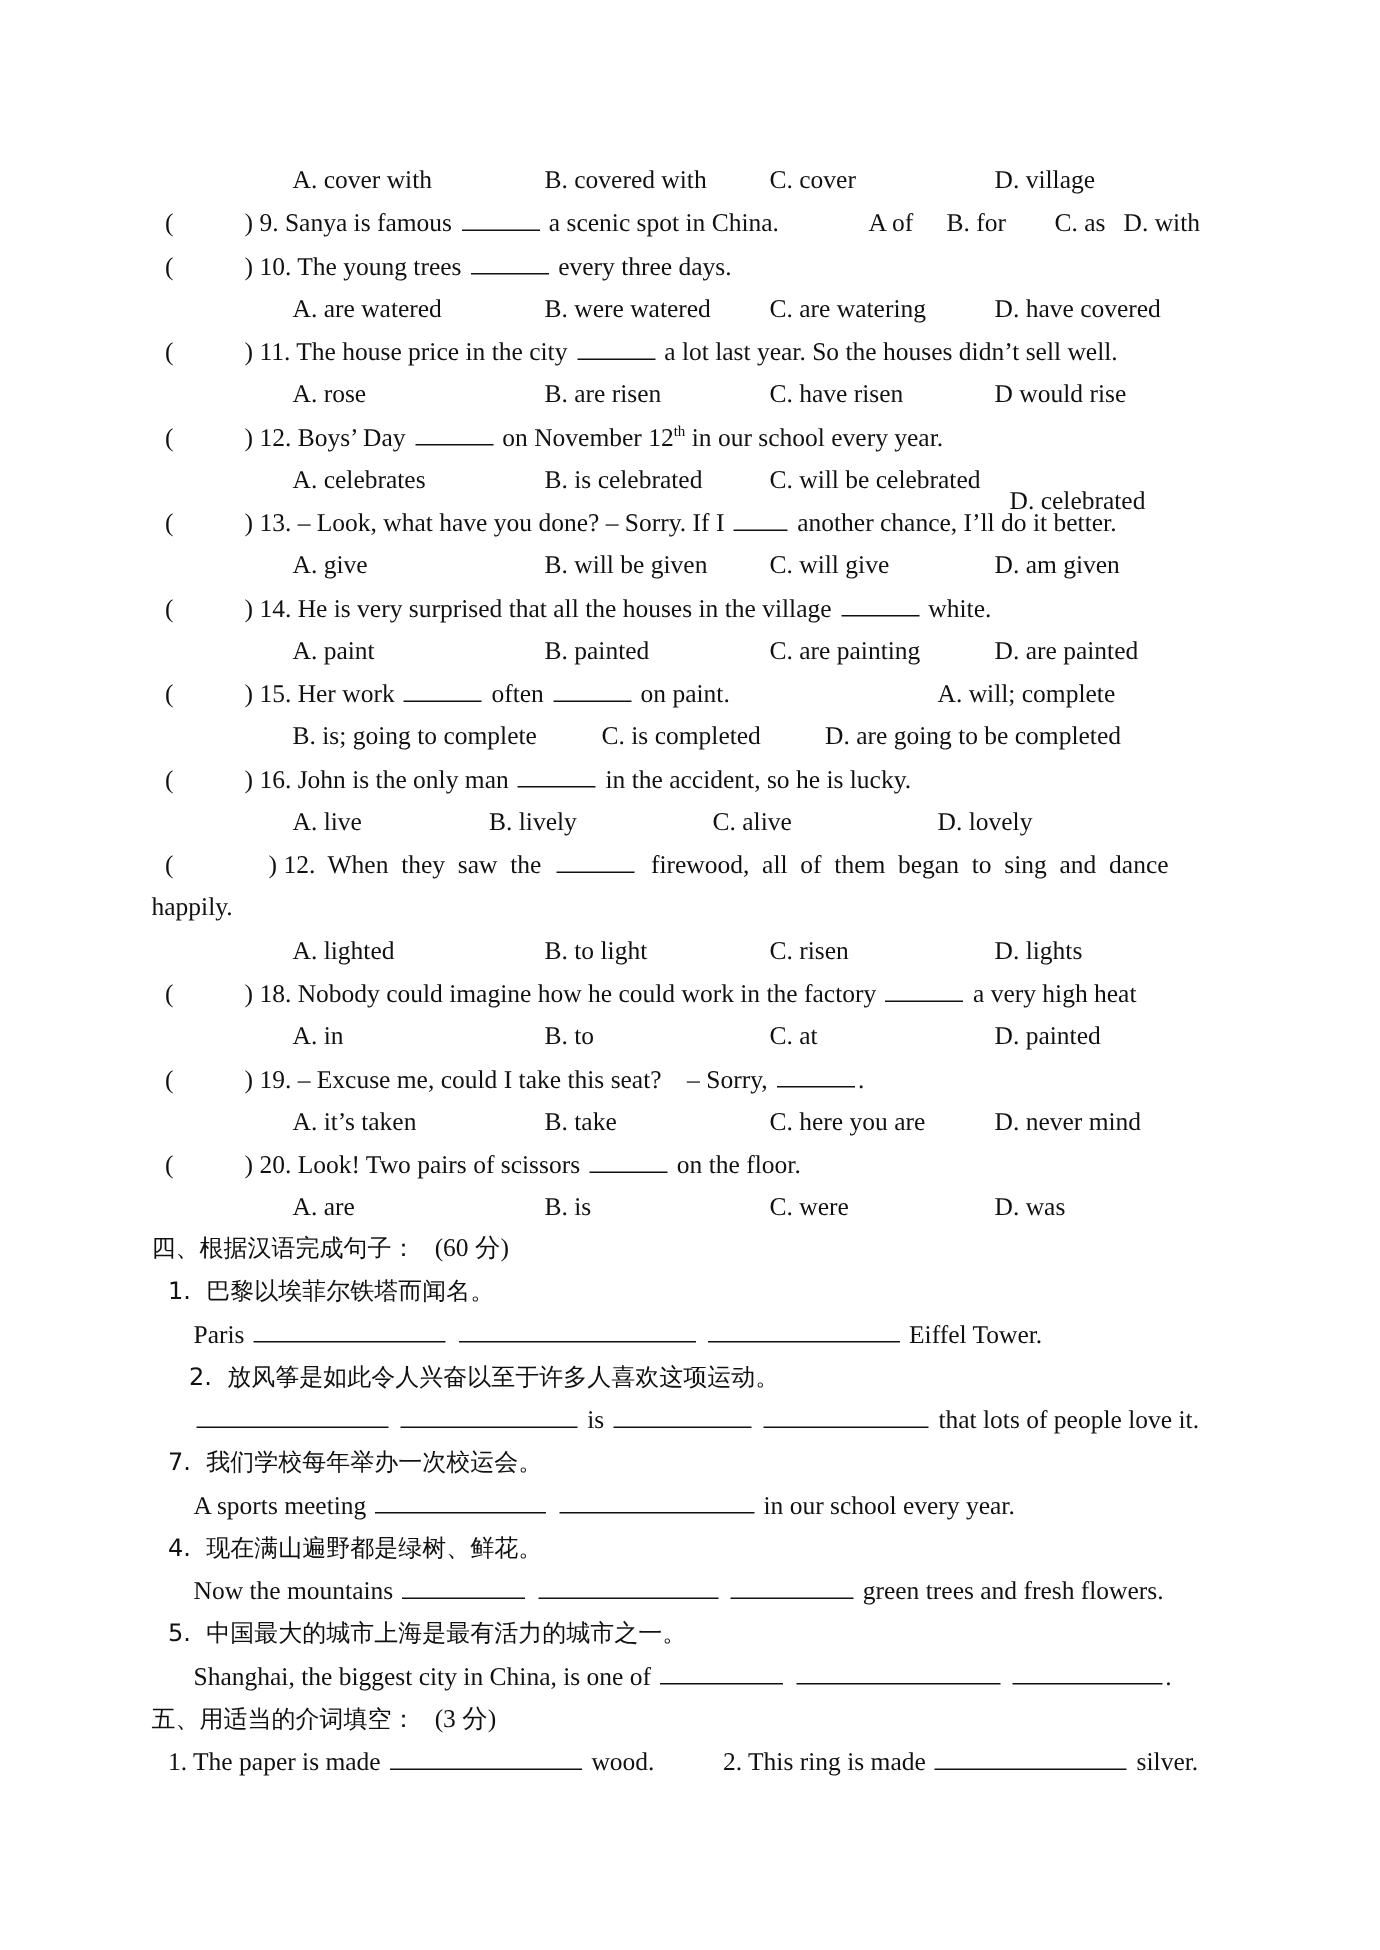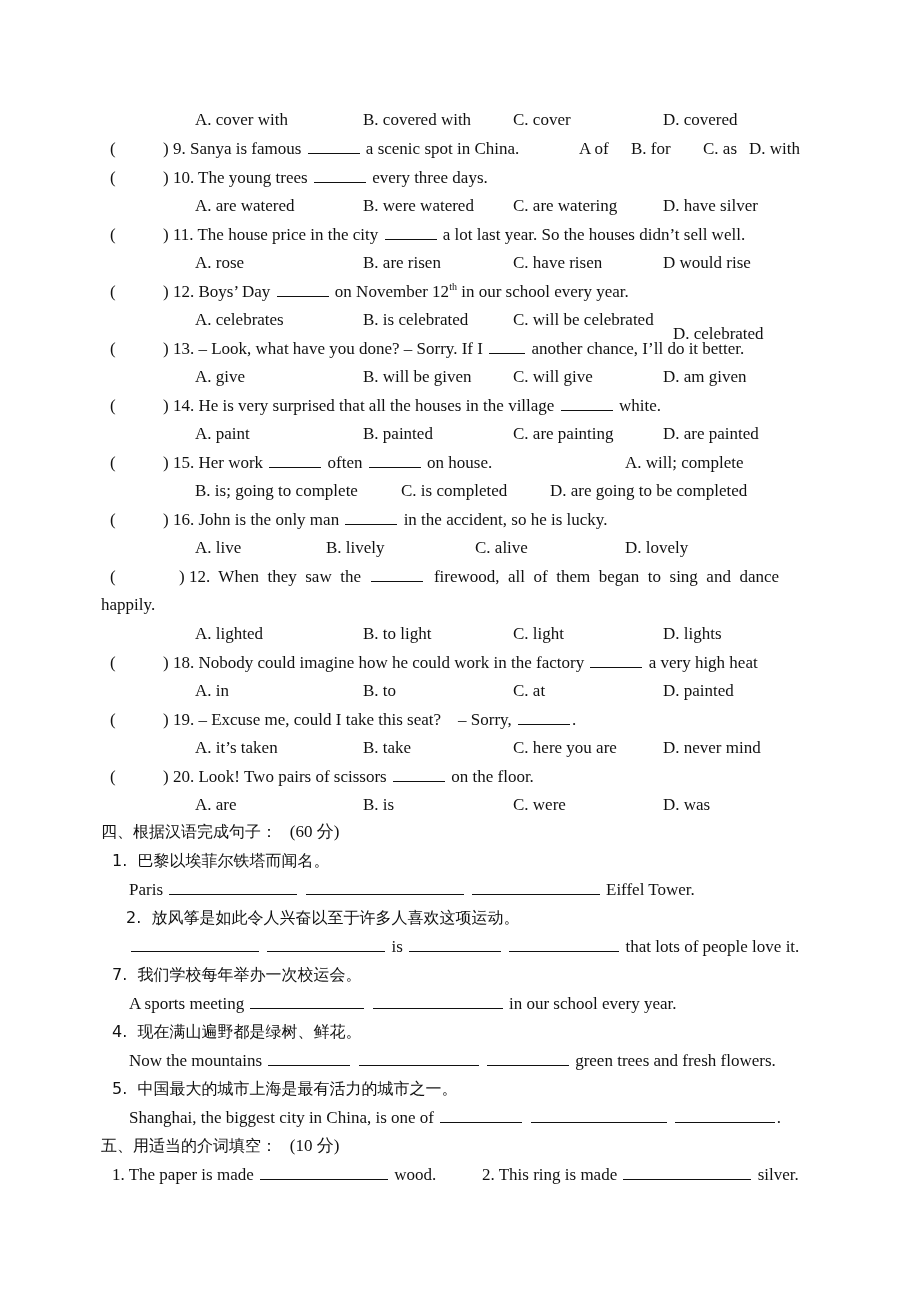--- a/index.html
+++ b/index.html
@@ -9,35 +9,35 @@
   .blank { display: inline-block; border-bottom: 1px solid #111; height: 14px; vertical-align: baseline; margin: 0 2px; }
   sup { font-size: 10px; vertical-align: super; line-height: 0; }
   .cn { font-family: "DejaVu Sans", "Liberation Sans", sans-serif; font-size: 16px; }
 </style>
 </head>
 <body>
 
 <div class="ln" style="top:110px;left:195px">A. cover with</div>
 <div class="ln" style="top:110px;left:363px">B. covered with</div>
 <div class="ln" style="top:110px;left:513px">C. cover</div>
-<div class="ln" style="top:110px;left:663px">D. covered</div>
+<div class="ln" style="top:110px;left:663px">D. village</div>
 
 <div class="ln" style="top:139px;left:110px">(</div>
 <div class="ln" style="top:139px;left:163px"><span>)</span> <span>9. Sanya is famous</span> <span class="blank" style="width:52px"></span> <span>a scenic spot in China.</span></div>
 <div class="ln" style="top:139px;left:579px">A of</div>
 <div class="ln" style="top:139px;left:631px">B. for</div>
 <div class="ln" style="top:139px;left:703px">C. as</div>
 <div class="ln" style="top:139px;left:749px">D. with</div>
 
 <div class="ln" style="top:168px;left:110px">(</div>
 <div class="ln" style="top:168px;left:163px"><span>)</span> <span>10. The young trees</span> <span class="blank" style="width:52px"></span> <span>every three days.</span></div>
 <div class="ln" style="top:196px;left:195px">A. are watered</div>
 <div class="ln" style="top:196px;left:363px">B. were watered</div>
 <div class="ln" style="top:196px;left:513px">C. are watering</div>
-<div class="ln" style="top:196px;left:663px">D. have silver</div>
+<div class="ln" style="top:196px;left:663px">D. have covered</div>
 
 <div class="ln" style="top:225px;left:110px">(</div>
 <div class="ln" style="top:225px;left:163px"><span>)</span> <span>11. The house price in the city</span> <span class="blank" style="width:52px"></span> <span>a lot last year. So the houses didn’t sell well.</span></div>
 <div class="ln" style="top:253px;left:195px">A. rose</div>
 <div class="ln" style="top:253px;left:363px">B. are risen</div>
 <div class="ln" style="top:253px;left:513px">C. have risen</div>
 <div class="ln" style="top:253px;left:663px">D would rise</div>
 
 <div class="ln" style="top:282px;left:110px">(</div>
 <div class="ln" style="top:282px;left:163px"><span>)</span> <span>12. Boys’ Day</span> <span class="blank" style="width:52px"></span> <span>on November 12</span><sup>th</sup> <span>in our school every year.</span></div>
@@ -54,39 +54,39 @@
 <div class="ln" style="top:367px;left:663px">D. am given</div>
 
 <div class="ln" style="top:396px;left:110px">(</div>
 <div class="ln" style="top:396px;left:163px"><span>)</span> <span>14. He is very surprised that all the houses in the village</span> <span class="blank" style="width:52px"></span> <span>white.</span></div>
 <div class="ln" style="top:424px;left:195px">A. paint</div>
 <div class="ln" style="top:424px;left:363px">B. painted</div>
 <div class="ln" style="top:424px;left:513px">C. are painting</div>
 <div class="ln" style="top:424px;left:663px">D. are painted</div>
 
 <div class="ln" style="top:453px;left:110px">(</div>
-<div class="ln" style="top:453px;left:163px"><span>)</span> <span>15. Her work</span> <span class="blank" style="width:52px"></span> <span>often</span> <span class="blank" style="width:52px"></span> <span>on house.</span></div>
+<div class="ln" style="top:453px;left:163px"><span>)</span> <span>15. Her work</span> <span class="blank" style="width:52px"></span> <span>often</span> <span class="blank" style="width:52px"></span> <span>on paint.</span></div>
 <div class="ln" style="top:453px;left:625px">A. will; complete</div>
 <div class="ln" style="top:481px;left:195px">B. is; going to complete</div>
 <div class="ln" style="top:481px;left:401px">C. is completed</div>
 <div class="ln" style="top:481px;left:550px">D. are going to be completed</div>
 
 <div class="ln" style="top:510px;left:110px">(</div>
 <div class="ln" style="top:510px;left:163px"><span>)</span> <span>16. John is the only man</span> <span class="blank" style="width:52px"></span> <span>in the accident, so he is lucky.</span></div>
 <div class="ln" style="top:538px;left:195px">A. live</div>
 <div class="ln" style="top:538px;left:326px">B. lively</div>
 <div class="ln" style="top:538px;left:475px">C. alive</div>
 <div class="ln" style="top:538px;left:625px">D. lovely</div>
 
 <div class="ln" style="top:567px;left:110px">(</div>
 <div class="ln" style="top:567px;left:179px"><span>)</span> <span>12.  When  they  saw  the</span>  <span class="blank" style="width:52px"></span>  <span>firewood,  all  of  them  began  to  sing  and  dance</span></div>
 <div class="ln" style="top:595px;left:101px">happily.</div>
 <div class="ln" style="top:624px;left:195px">A. lighted</div>
 <div class="ln" style="top:624px;left:363px">B. to light</div>
-<div class="ln" style="top:624px;left:513px">C. light</div>
+<div class="ln" style="top:624px;left:513px">C. risen</div>
 <div class="ln" style="top:624px;left:663px">D. lights</div>
 
 <div class="ln" style="top:653px;left:110px">(</div>
 <div class="ln" style="top:653px;left:163px"><span>)</span> <span>18. Nobody could imagine how he could work in the factory</span> <span class="blank" style="width:52px"></span> <span>a very high heat</span></div>
 <div class="ln" style="top:681px;left:195px">A. in</div>
 <div class="ln" style="top:681px;left:363px">B. to</div>
 <div class="ln" style="top:681px;left:513px">C. at</div>
 <div class="ln" style="top:681px;left:663px">D. painted</div>
 
 <div class="ln" style="top:710px;left:110px">(</div>
@@ -113,15 +113,15 @@
 
 <div class="ln cn" style="top:965px;left:112px">7.  我们学校每年举办一次校运会。</div>
 <div class="ln" style="top:994px;left:129px"><span>A sports meeting</span> <span class="blank" style="width:114px"></span> <span class="blank" style="width:130px"></span> <span>in our school every year.</span></div>
 
 <div class="ln cn" style="top:1022px;left:112px">4.  现在满山遍野都是绿树、鲜花。</div>
 <div class="ln" style="top:1051px;left:129px"><span>Now the mountains</span> <span class="blank" style="width:82px"></span> <span class="blank" style="width:120px"></span> <span class="blank" style="width:82px"></span> <span>green trees and fresh flowers.</span></div>
 
 <div class="ln cn" style="top:1079px;left:112px">5.  中国最大的城市上海是最有活力的城市之一。</div>
 <div class="ln" style="top:1108px;left:129px"><span>Shanghai, the biggest city in China, is one of</span> <span class="blank" style="width:82px"></span> <span class="blank" style="width:136px"></span> <span class="blank" style="width:100px"></span><span>.</span></div>
 
-<div class="ln" style="top:1136px;left:101px"><span class="cn">五、用适当的介词填空：</span>   <span>(10 分)</span></div>
+<div class="ln" style="top:1136px;left:101px"><span class="cn">五、用适当的介词填空：</span>   <span>(3 分)</span></div>
 <div class="ln" style="top:1165px;left:112px"><span>1. The paper is made</span> <span class="blank" style="width:128px"></span> <span>wood.</span></div>
 <div class="ln" style="top:1165px;left:482px"><span>2. This ring is made</span> <span class="blank" style="width:128px"></span> <span>silver.</span></div>
 
 </body></html>

